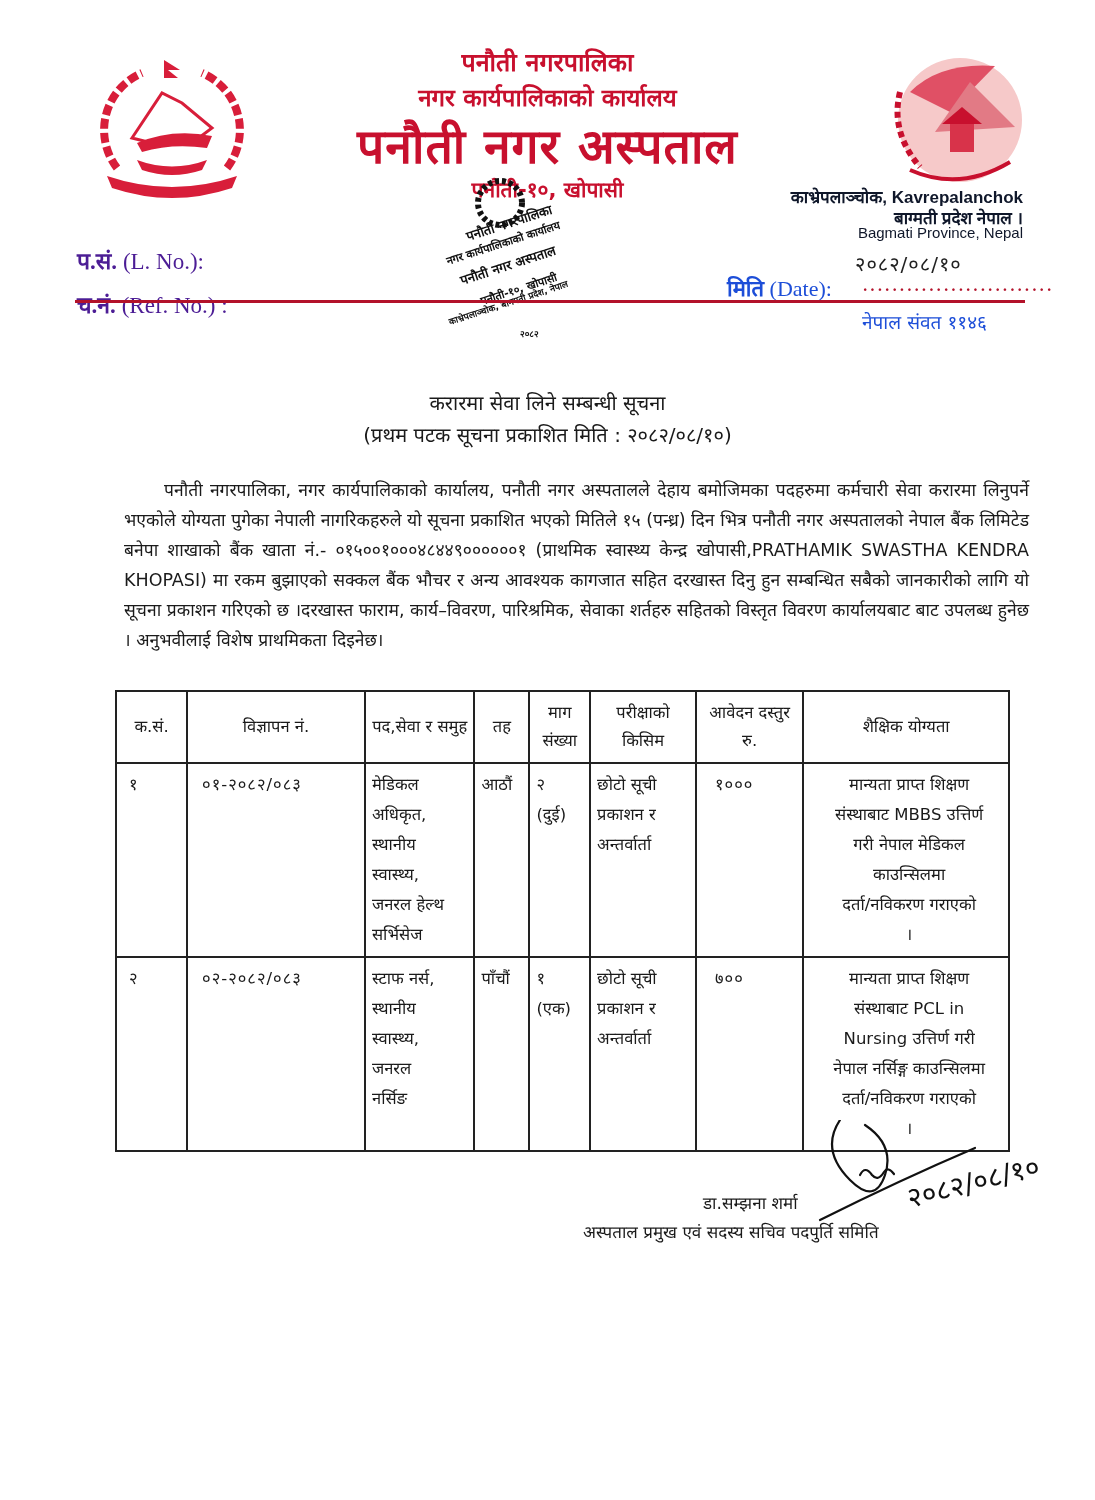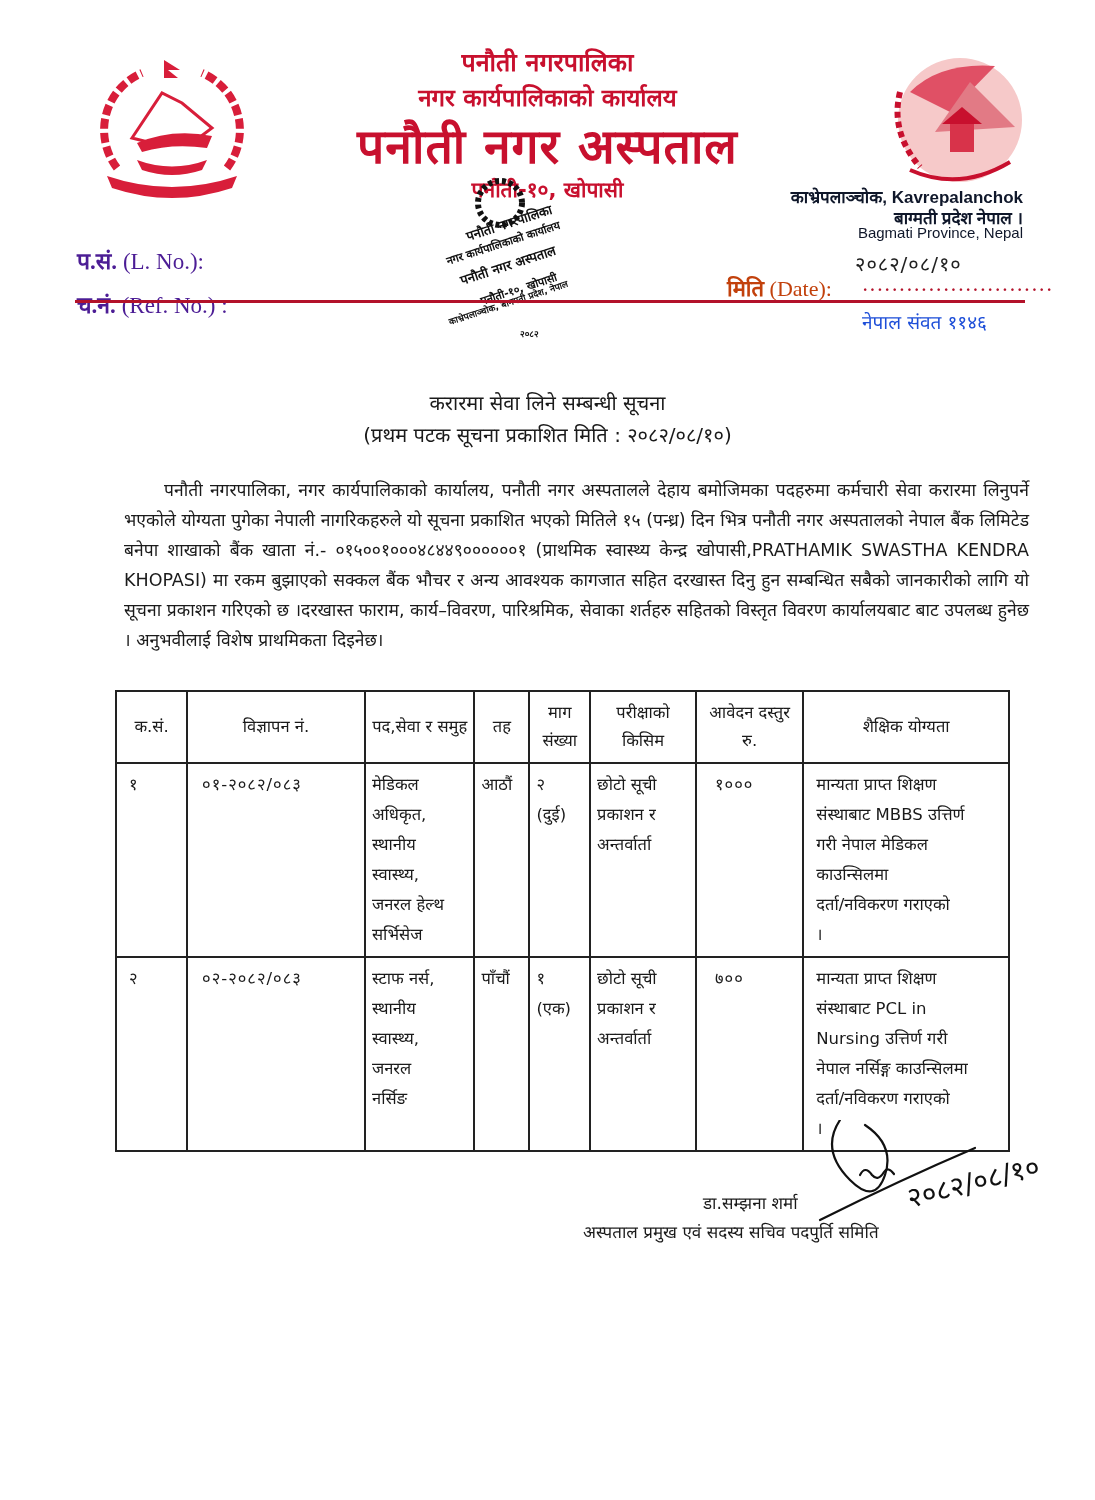--- a/index.html
+++ b/index.html
@@ -20,21 +20,21 @@
     .ra1 { top: 185px; font-size: 17px; font-weight: bold; }
     .ra2 { top: 206px; font-size: 17px; font-weight: bold; }
     .ra3 { top: 224px; font-size: 15px; }
 
     .ref { left: 77px; font-family: "Liberation Serif", serif; font-size: 23px; color: #4c1d95; font-weight: bold; }
     .ref .en { font-weight: normal; }
     .ref1 { top: 244px; }
     .ref2 { top: 288px; }
 
     .date-val { left: 855px; top: 250px; font-size: 20px; color: #222; font-family: "DejaVu Sans", sans-serif; letter-spacing: 1px; }
-    .date-lbl { left: 727px; top: 272px; font-size: 22px; color: #c2410c; font-family: "Liberation Serif", serif; font-weight: bold; }
+    .date-lbl { left: 727px; top: 272px; font-size: 22px; color: #1d4ed8; font-family: "Liberation Serif", serif; font-weight: bold; }
     .date-lbl .en { font-weight: normal; }
     .date-dots { left: 862px; top: 272px; font-size: 20px; color: #b3122a; letter-spacing: 1px; }
     .rule { left: 75px; width: 950px; top: 300px; height: 3px; background: #b3122a; }
     .nepal-samvat { right: 108px; top: 309px; font-size: 19px; font-family: "DejaVu Sans", sans-serif; color: #1d4ed8; }
 
     
     .logo-left { left: 82px; top: 48px; width: 180px; height: 160px; }
     .logo-right { left: 880px; top: 52px; width: 160px; height: 140px; }
     .stamp { left: 440px; top: 175px; width: 180px; height: 170px; }
 
@@ -55,21 +55,21 @@
     .c-adv { width: 162px; }
     .c-post { width: 100px; }
     .c-level { width: 42px; margin-top: 33px; }
     .c-demand { width: 48px; }
     .c-exam { width: 96px; }
     .c-fee { width: 86px; }
     .c-qual { width: 198px; }
     table.vac td.c-adv { padding-left: 14px; letter-spacing: 1px; }
     table.vac td.c-fee { padding-left: 18px; letter-spacing: 1px; }
     table.vac td.c-sn { padding-left: 12px; }
-    table.vac td.c-qual { padding-left: 12px; }
+    table.vac td.c-qual { padding-left: 12px; text-align: center; }
     .cell-line { display: block; }
 
     
     .sig { left: 700px; top: 1120px; width: 370px; height: 110px; }
     .signer { left: 703px; top: 1191px; font-size: 17px; font-family: "DejaVu Sans", sans-serif; }
     .designation { left: 583px; top: 1220px; font-size: 17px; font-family: "DejaVu Sans", sans-serif; }
   </style>
 </head>
 <body>
 

